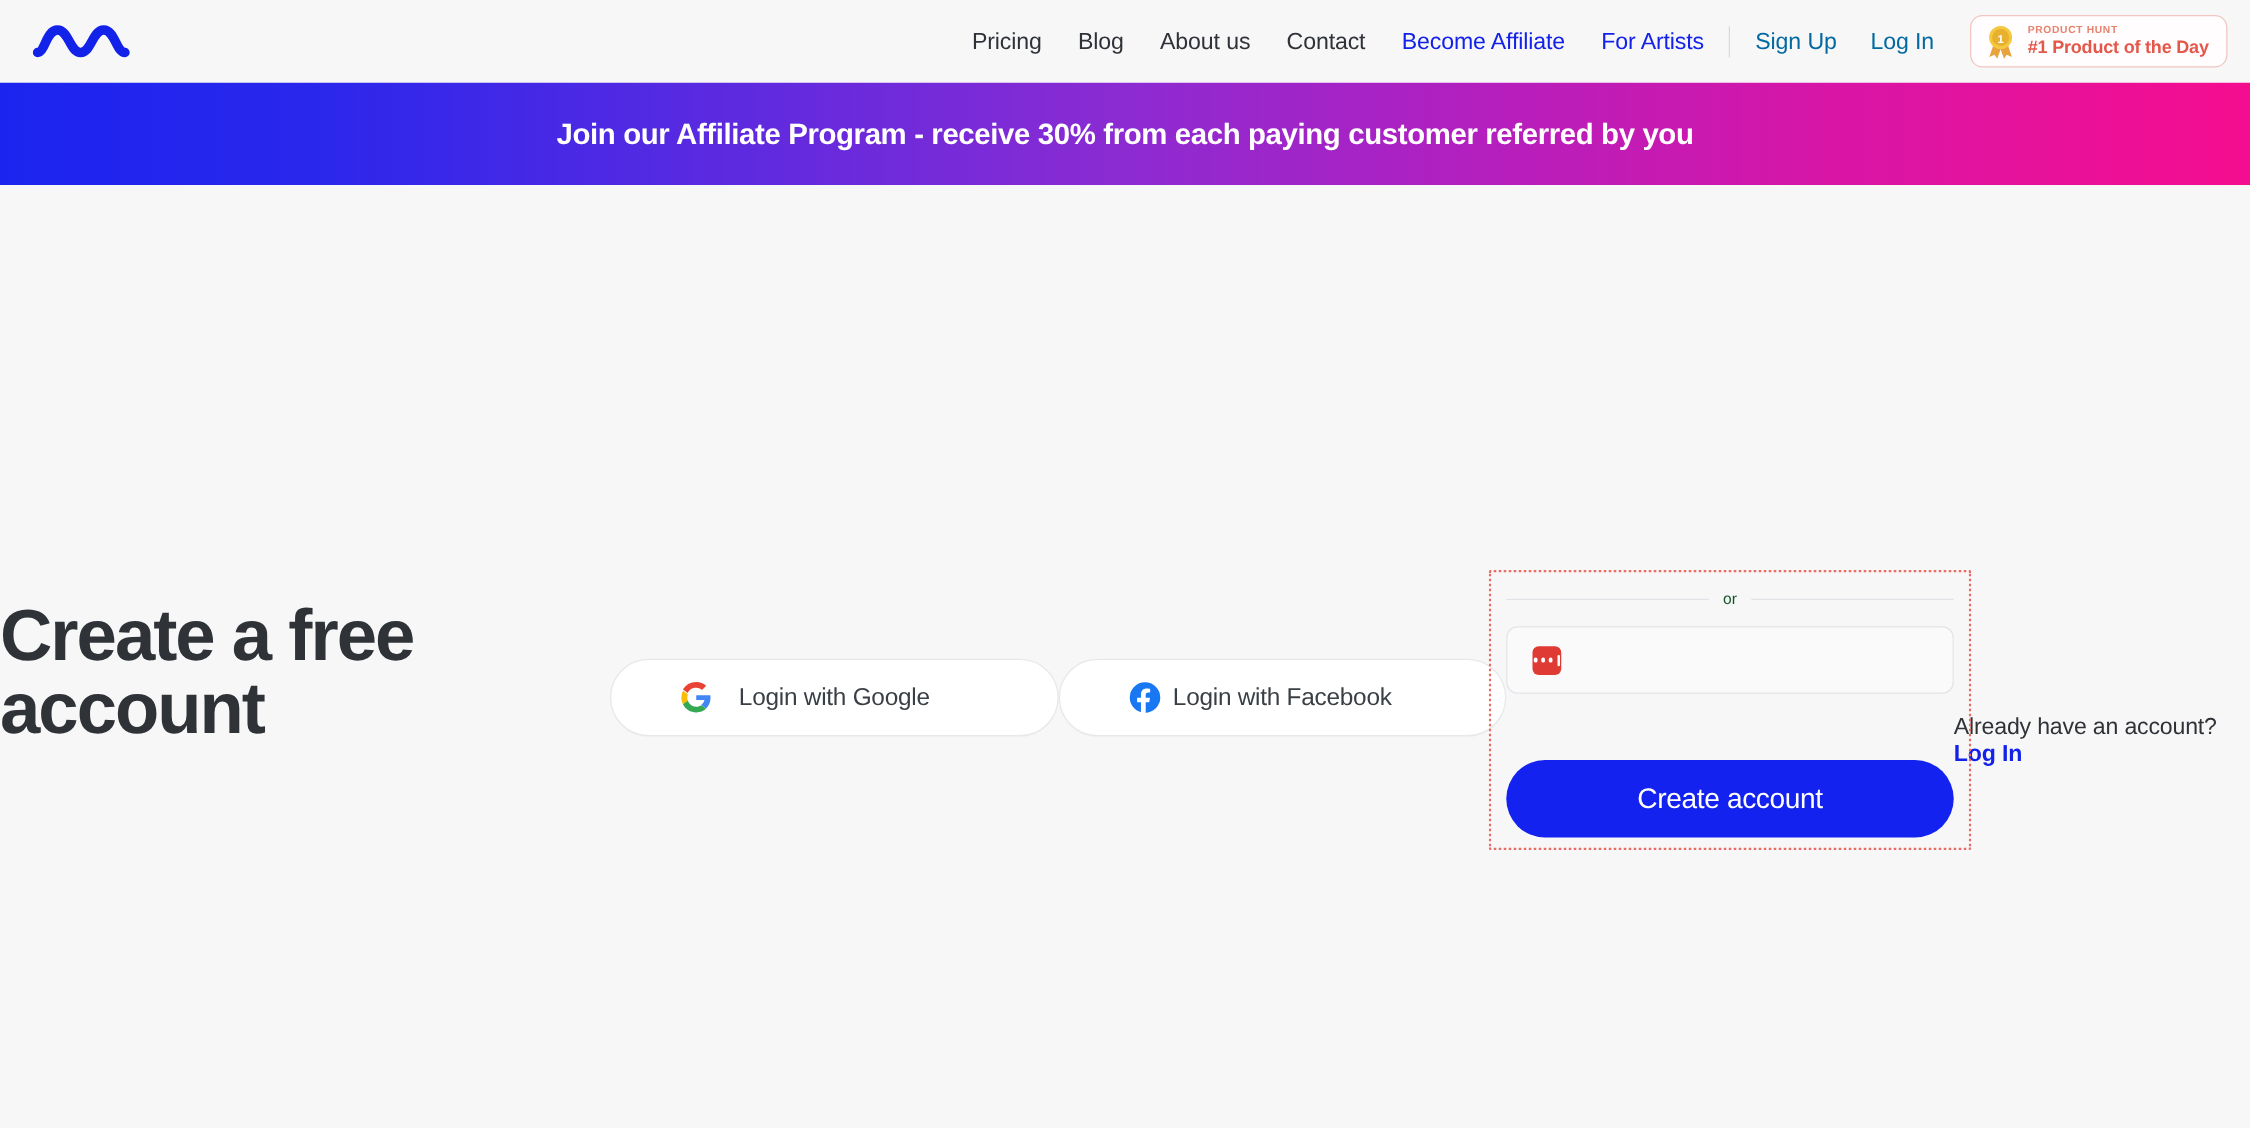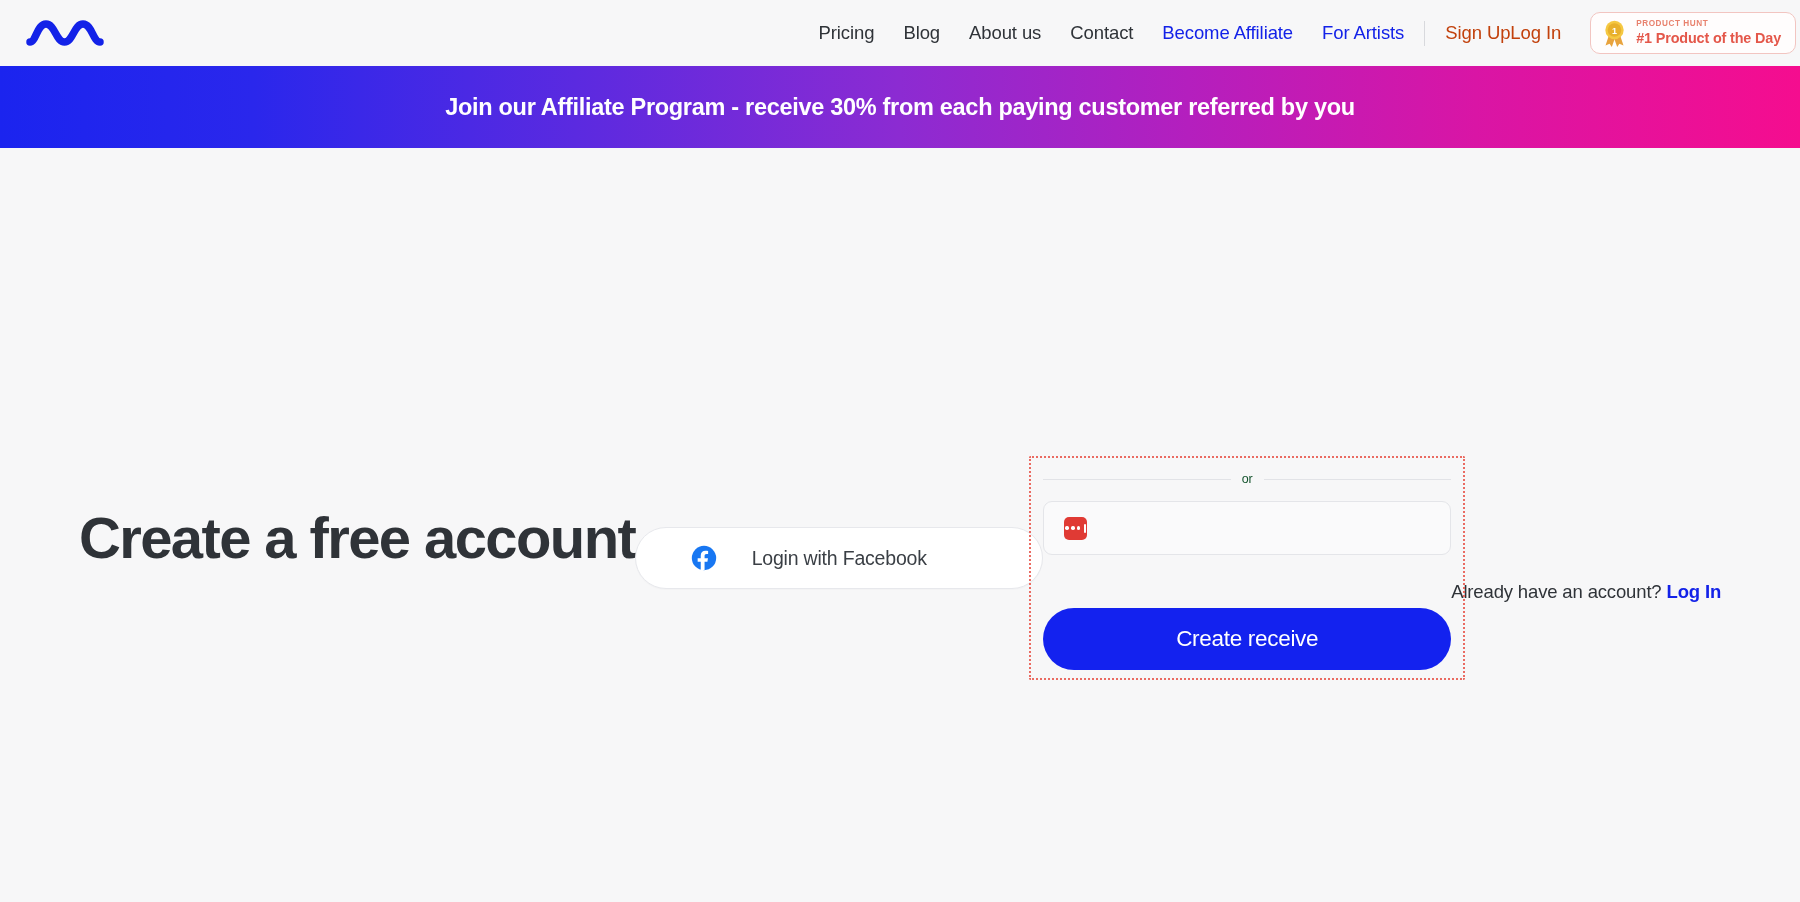--- a/index.html
+++ b/index.html
@@ -21,21 +21,21 @@
     position: relative;
   }
   .logo { width: 92px; height: 34px; display: block; flex: 0 0 auto; }
 
   .nav {
     position: absolute;
     left: 0; right: 0;
     display: flex;
     align-items: center;
     justify-content: flex-end;
-    padding-right: 4px;
+    padding-right: 18px;
     gap: 0;
     pointer-events: none;
   }
   .nav > * { pointer-events: auto; }
   .nav-links {
     display: flex;
     align-items: center;
     gap: 29px;
     font-size: 18.5px;
     color: #2f3338;
@@ -45,22 +45,23 @@
   .nav-link.accent { color: #1322e8; }
   .nav-sep {
     width: 1px;
     height: 25px;
     background: #d8d9dd;
     margin: 0 20px 0 20px;
   }
   .nav-auth {
     display: flex;
     align-items: center;
+    gap: 27px;
     font-size: 18.5px;
-    color: #c2410c;
+    color: #0369a1;
     letter-spacing: -0.1px;
   }
 
   .ph-badge {
     margin-left: 29px;
     border: 1.5px solid #f2c5c1;
     border-radius: 10px;
     background: #fffdfd;
     height: 42px;
     display: flex;
@@ -302,20 +303,31 @@
 </div>
 
 <div class="banner">
   <span class="banner-text">Join our Affiliate Program - receive 30% from each paying customer referred by you</span>
 </div>
 
 <div class="main">
 
   <h1 class="page-title">Create a free account</h1>
 
+  <div class="social-btn">
+    <span class="social-icon">
+      <svg viewBox="0 0 48 48" width="26" height="26">
+        <path fill="#4285F4" d="M45.1 24.5c0-1.6-.1-2.8-.4-4H24v7.3h12.1c-.2 2-1.6 5-4.5 7l-.04.3 6.5 5 .45.05c4.1-3.8 6.6-9.4 6.6-15.65z"></path>
+        <path fill="#34A853" d="M24 46c5.9 0 10.9-1.9 14.5-5.3l-6.9-5.3c-1.85 1.3-4.3 2.2-7.6 2.2-5.8 0-10.7-3.8-12.5-9.1l-.26.02-6.75 5.2-.09.25C8 41.6 15.4 46 24 46z"></path>
+        <path fill="#FBBC05" d="M11.5 28.5c-.5-1.4-.75-2.9-.75-4.5s.27-3.1.72-4.5l-.01-.3-6.84-5.3-.22.1A22 22 0 0 0 2 24c0 3.55.85 6.9 2.4 9.9l7.1-5.4z"></path>
+        <path fill="#EA4335" d="M24 9.5c4.1 0 6.9 1.8 8.5 3.3l6.2-6.05C34.9 3.2 29.9 1 24 1 15.4 1 8 5.4 4.4 12.1l7.08 5.4C13.3 12.2 18.2 9.5 24 9.5z"></path>
+      </svg>
+    </span>
+    <span class="social-label">Login with Google</span>
+  </div>
 
   <div class="social-btn">
     <span class="social-icon">
       <svg viewBox="0 0 32 32" width="26" height="26">
         <circle cx="16" cy="16" r="15" fill="#1877F2"></circle>
         <path fill="#ffffff" d="M20.2 20.6l.68-4.35h-4.17v-2.82c0-1.19.58-2.35 2.45-2.35h1.9V7.38s-1.72-.29-3.37-.29c-3.44 0-5.69 2.08-5.69 5.86v3.3H8.2v4.35h3.8V31a15.3 15.3 0 0 0 4.7 0v-10.4z"></path>
       </svg>
     </span>
     <span class="social-label">Login with Facebook</span>
   </div>
@@ -332,21 +344,21 @@
 
     <div class="field-input">
       <span class="pwmgr-icon">
         <span class="pwmgr-dot"></span>
         <span class="pwmgr-dot"></span>
         <span class="pwmgr-dot"></span>
         <span class="pwmgr-bar"></span>
       </span>
     </div>
 
-    <button class="submit-btn">Create receive</button>
+    <button class="submit-btn">Create account</button>
   </div>
 
 
   <div class="already">
     <span>Already have an account?</span>
     <span class="login-link">Log In</span>
   </div>
 
   <div class="bottom-rule"></div>
 </div>

